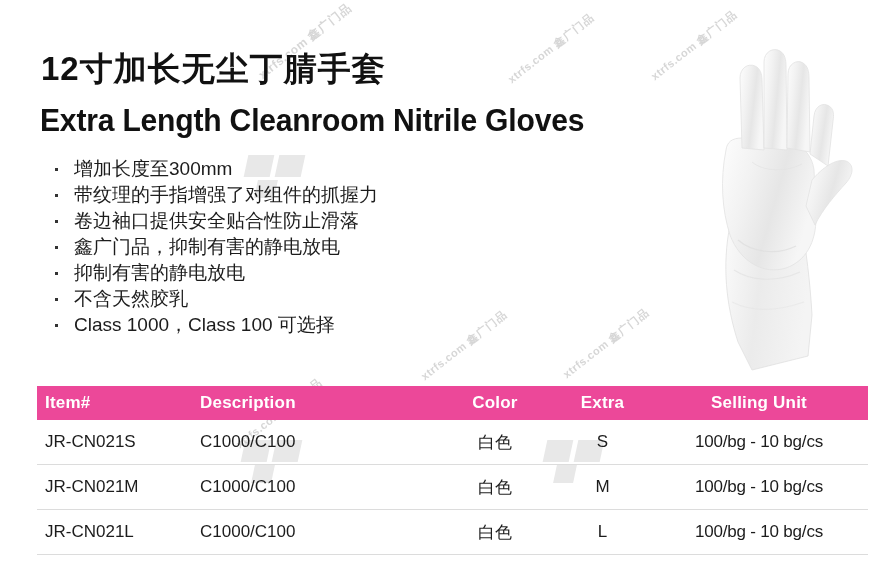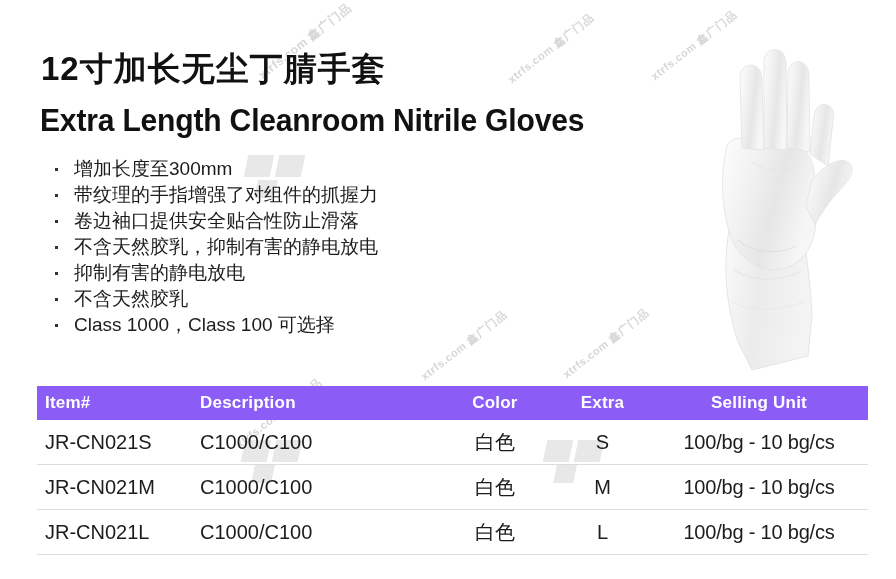--- a/index.html
+++ b/index.html
@@ -124,30 +124,30 @@
   .spec-table {
     position: absolute;
     left: 37px;
     top: 386px;
     width: 823px;
     z-index: 5;
     border-collapse: collapse;
     table-layout: fixed;
   }
   .spec-table thead th {
-    background: #8b5cf6;
+    background: #ec4899;
     color: #ffffff;
     font-size: 17px;
     font-weight: bold;
     height: 34px;
     padding: 0;
     letter-spacing: 0.2px;
   }
   .spec-table tbody td {
-    font-size: 20px;
+    font-size: 17px;
     color: #1c1c1c;
     height: 44px;
     padding: 0;
     border-bottom: 1px solid #dcdcdc;
     background: transparent;
   }
   .col-item   { width: 155px; text-align: left; padding-left: 8px !important; }
   .col-desc   { width: 235px; text-align: left; }
   .col-color  { width: 120px; text-align: center; }
   .col-size   { width: 95px;  text-align: center; }
@@ -204,21 +204,21 @@
   </div>
 </div>
 
 <div class="title-cn">12寸加长无尘丁腈手套</div>
 <div class="title-en">Extra Length Cleanroom Nitrile Gloves</div>
 
 <ul class="features">
   <li>增加长度至300mm</li>
   <li>带纹理的手指增强了对组件的抓握力</li>
   <li>卷边袖口提供安全贴合性防止滑落</li>
-  <li>不含天然胶乳，抑制有害的静电放电</li>
+  <li>鑫广门品，抑制有害的静电放电</li>
   <li>抑制有害的静电放电</li>
   <li>不含天然胶乳</li>
   <li>Class 1000，Class 100 可选择</li>
 </ul>
 
 <svg class="glove-photo" viewBox="0 0 230 345">
   <defs>
     <linearGradient id="gloveGrad" x1="0" y1="0" x2="1" y2="0.4">
       <stop offset="0%" stop-color="#fdfdfd"></stop>
       <stop offset="35%" stop-color="#f2f2f2"></stop>

